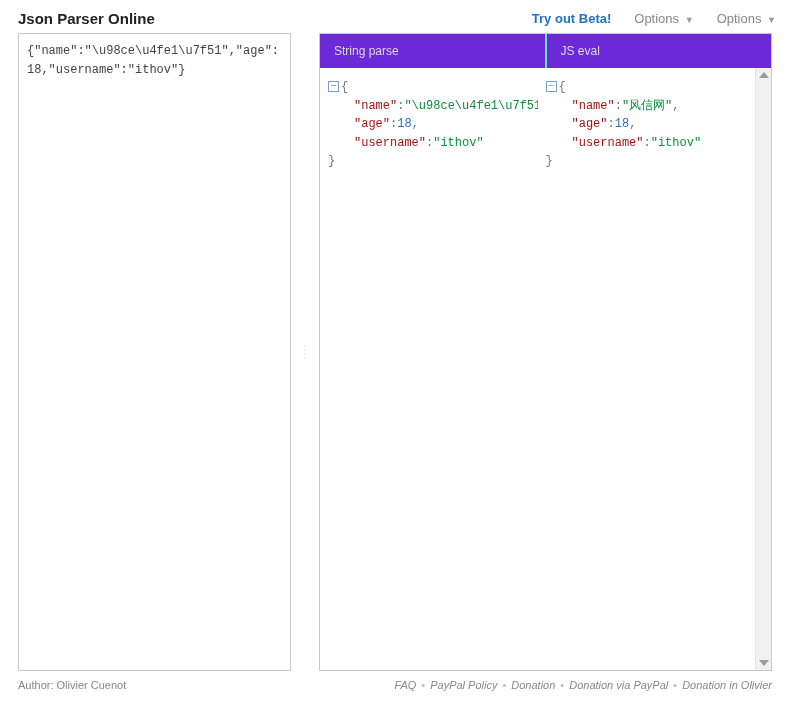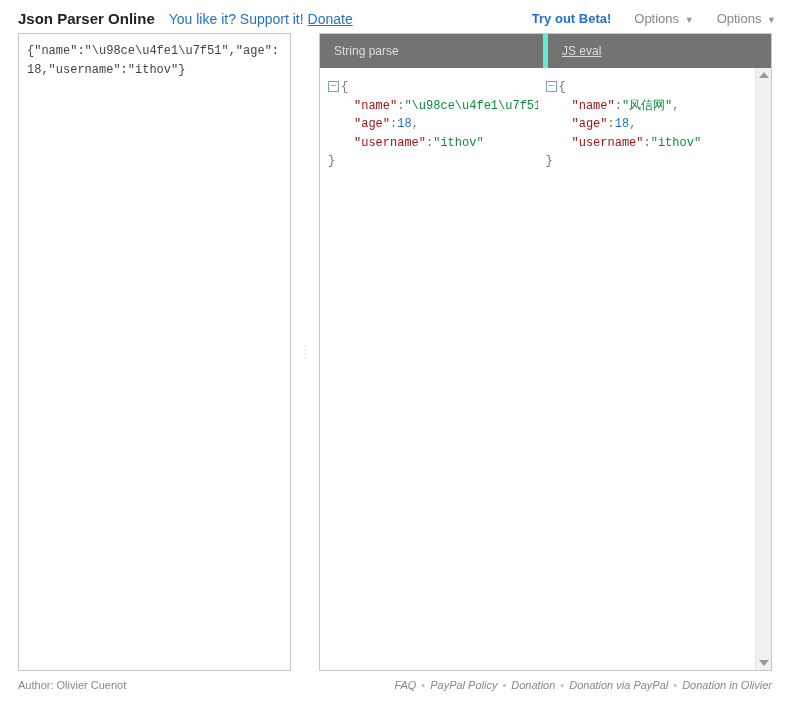--- a/index.html
+++ b/index.html
@@ -19,23 +19,23 @@
   border: 1px solid #c9c9c9; padding: 8px 8px;
   font-family: "Courier New", monospace; font-size: 12px;
   line-height: 1.6; color: #444; background: #fff;
 }
 .splitter { width: 8px; display: flex; align-items: center; justify-content: center; }
 .splitter .dots { color: #ccc; font-size: 10px; line-height: 4px; letter-spacing: 0; }
 .right-panel {
   flex: 1; height: 638px; border: 1px solid #c9c9c9; display: flex; flex-direction: column;
   background: #fff; overflow: hidden;
 }
-.tabs { display: flex; background: #737373; height: 34px; }
+.tabs { display: flex; background: #6d28d9; height: 34px; }
 .tab { flex: 1; color: #ddd; font-size: 12px; padding: 10px 14px; cursor: pointer; }
-.tab + .tab { border-left: 5px solid #5eead4; text-decoration: underline; }
+.tab + .tab { border-left: 2px solid #5eead4; }
 .panes { flex: 1; display: flex; overflow: auto; }
 .pane { flex: 1; padding: 10px 8px; font-family: "Courier New", monospace; font-size: 12px; line-height: 1.55; overflow-x: hidden; }
 .pane + .pane { border-left: 0px solid #eee; }
 .collapse { display: inline-block; width: 11px; height: 11px; border: 1px solid #7a9ec7; color: #7a9ec7; font-size: 11px; line-height: 8px; text-align: center; cursor: pointer; margin-right: 2px; vertical-align: 1px; background: #fff; }
 .brace { color: #777; }
 .key { color: #a31515; }
 .colon { color: #777; }
 .str { color: #0b8f3a; }
 .num { color: #2471c9; }
 .punc { color: #777; }
@@ -48,23 +48,20 @@
 .footer { display: flex; padding: 8px 18px 12px 18px; font-size: 11px; color: #888; }
 .footer .links { margin-left: auto; }
 .footer .links a { color: #888; text-decoration: none; cursor: pointer; font-style: italic; }
 .sep { color: #bbb; margin: 0 5px; }
 </style>
 </head>
 <body>
 
 <div class="header">
   <span class="title">Json Parser Online</span>
-  <span class="support">
-    <span>You like it? Support it! </span><a>Donate</a>
-  </span>
   <div class="nav-right">
     <span class="nav-link beta">Try out Beta!</span>
     <span class="nav-link"><span>Options</span> <span class="tri">▼</span></span>
     <span class="nav-link"><span>Options</span> <span class="tri">▼</span></span>
   </div>
 </div>
 
 <div class="workspace">
   <div class="left-panel">
     <textarea spellcheck="false" style="">{"name":"\u98ce\u4fe1\u7f51","age":18,"username":"ithov"}</textarea>

